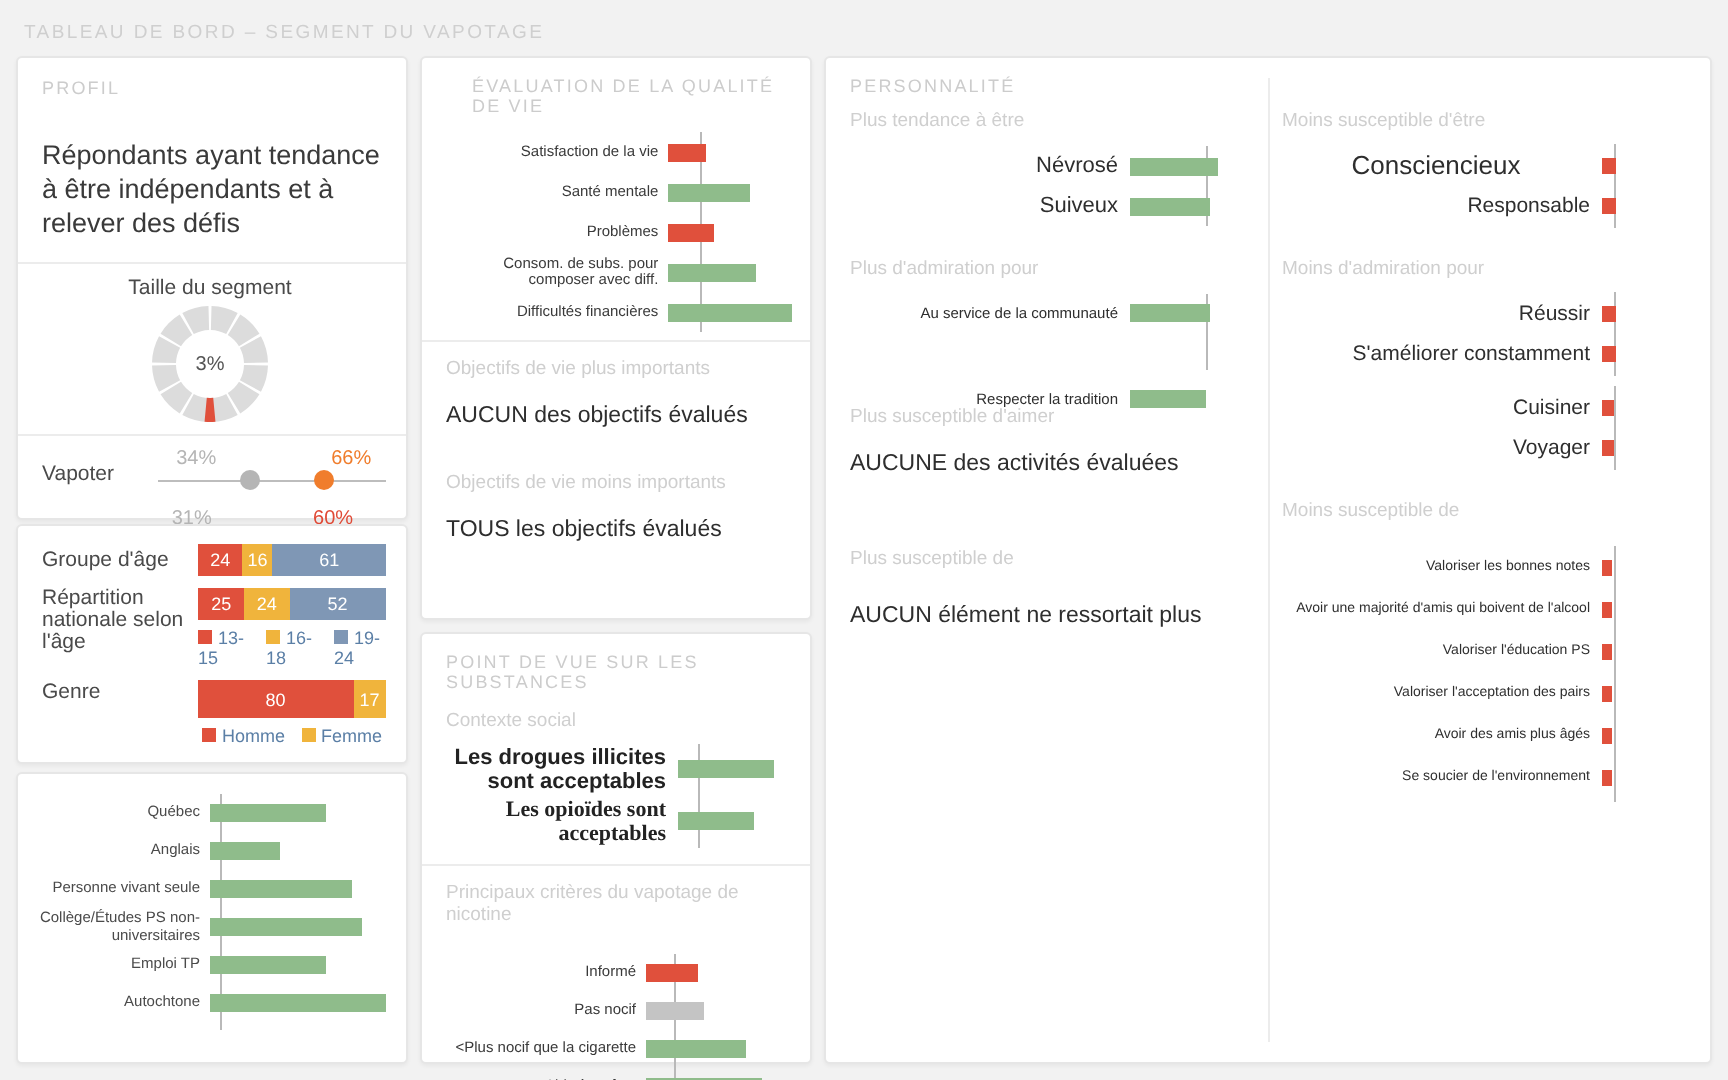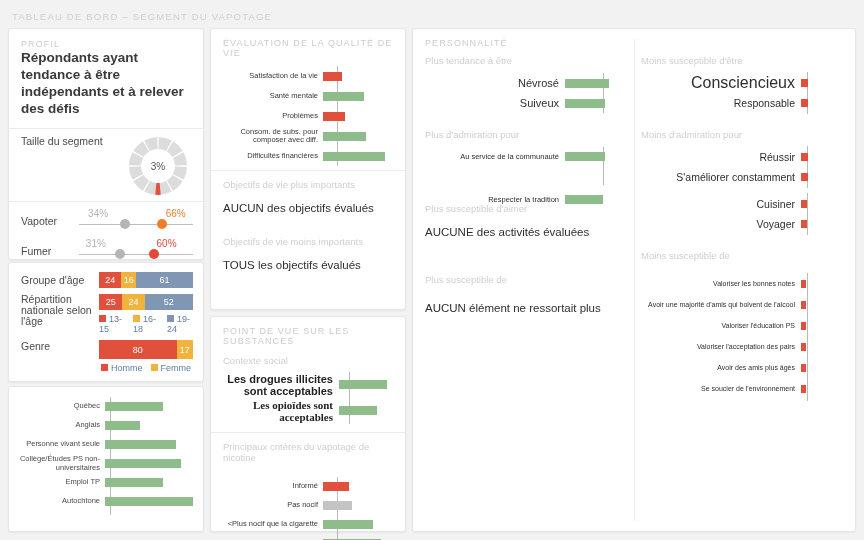--- a/index.html
+++ b/index.html
@@ -95,25 +95,25 @@
 </head>
 <body>
 
 <div class="dash">
 
   <div class="dash-title">TABLEAU DE BORD – SEGMENT DU VAPOTAGE</div>
 
   <div class="card" id="card-profil">
     <div style="padding:10px 12px 0 12px;">
       <div class="sec-head">PROFIL</div>
-      <div class="profil-title" style="margin-top:0;font-weight:bold;">Répondants ayant tendance à être indépendants et à relever des défis</div>
+      <div class="profil-title" style="margin-top:20px;">Répondants ayant tendance à être indépendants et à relever des défis</div>
     </div>
     <div class="divider" style="margin-top:11px;"></div>
 
-    <div style="display:flex;align-items:flex-start;padding:6px 14px 4px 12px;">
+    <div style="display:flex;align-items:center;padding:6px 14px 4px 12px;flex-direction:column;">
       <div class="row-label" style="flex:1;line-height:13px;">Taille du segment</div>
       <div class="donut-wrap">
         <svg width="62" height="62" viewBox="0 0 62 62">
           <g id="donut-segments">
               <path d="M 31.75913150092832 2.0099375757088396 A 29 29 0 0 1 44.83760404752864 5.514303732803004 L 39.111698924413346 16.06010908474659 A 17 17 0 0 0 31.445008121233844 14.005825475415527 Z" fill="#dcdcdc"></path>
               <path d="M 46.15245837676252 6.273435233731327 A 29 29 0 0 1 55.72656476626867 15.847541623237484 L 45.49488279401957 22.11752439982887 A 17 17 0 0 0 39.882475600171134 16.505117205980433 Z" fill="#dcdcdc"></path>
               <path d="M 56.485696267197 17.162395952471357 A 29 29 0 0 1 59.99006242429116 30.240868499071677 L 47.99417452458447 30.554991878766156 A 17 17 0 0 0 45.939890915253415 22.888301075586657 Z" fill="#dcdcdc"></path>
               <path d="M 59.99006242429116 31.759131500928323 A 29 29 0 0 1 56.485696267197 44.83760404752864 L 45.939890915253415 39.111698924413346 A 17 17 0 0 0 47.99417452458447 31.445008121233844 Z" fill="#dcdcdc"></path>
               <path d="M 55.72656476626867 46.15245837676252 A 29 29 0 0 1 46.15245837676252 55.72656476626867 L 39.882475600171134 45.49488279401957 A 17 17 0 0 0 45.49488279401957 39.882475600171134 Z" fill="#dcdcdc"></path>
               <path d="M 44.83760404752864 56.485696267197 A 29 29 0 0 1 31.75913150092832 59.99006242429116 L 31.445008121233844 47.99417452458447 A 17 17 0 0 0 39.111698924413346 45.939890915253415 Z" fill="#dcdcdc"></path>
@@ -237,21 +237,21 @@
             <div class="hb-label" style="width: 90px;">Autochtone</div>
             <div class="hb-track" style="width: 88px;">
               <div class="hb-bar" style="left: 0px; width: 88px;"></div>
             </div>
           </div>
         </div>
     </div>
   </div>
 
   <div class="card" id="card-qdv">
-    <div style="padding:9px 10px 0 12px;">
+    <div style="padding:9px 10px 0 25px;">
       <div class="sec-head">ÉVALUATION DE LA QUALITÉ DE VIE</div>
       <div style="position:relative;margin-top:8px;height:104px;">
         <div class="vline" style="left:114px;top:0;height:100px;"></div>
         <div id="qdv-rows">
             <div class="mb-row" style="height: 20px;">
               <div class="mb-label" style="width: 100px;">Satisfaction de la vie</div>
               <div class="mb-track" style="width: 62px; height: 20px;">
                 <div class="mb-bar" style="left: 0px; top: 5.5px; width: 18.6px; background: rgb(224, 80, 60);"></div>
               </div>
             </div>
@@ -400,21 +400,21 @@
       <div class="sub-head" style="margin-top:36px;">Plus susceptible de</div>
       <div class="big-stmt" style="margin-top:16px;line-height:14px;">AUCUN élément ne ressortait plus</div>
     </div>
 
     <div style="position:absolute;left:228px;top:26px;width:206px;">
       <div class="sub-head">Moins susceptible d'être</div>
       <div style="position:relative;margin-top:7px;height:40px;">
         <div class="vline" style="left:166px;top:-1px;height:42px;"></div>
         <div id="pr-trend-rows">
             <div style="display: flex; align-items: center; height: 20px;">
-              <div style="width: 160px; text-align: right; padding-right: 6px; font-size: 16px; color: rgb(46, 46, 46); line-height: 12.5px;">Consciencieux</div>
+              <div style="width: 160px; text-align: center; padding-right: 6px; font-size: 13px; color: rgb(46, 46, 46); line-height: 12.5px;">Consciencieux</div>
               <div style="position: relative; width: 24px; height: 20px;">
                 <div style="position: absolute; height: 8px; top: 6px; left: 0px; width: 7px; background: rgb(224, 80, 60);"></div>
               </div>
             </div>
             <div style="display: flex; align-items: center; height: 20px;">
               <div style="width: 160px; text-align: right; padding-right: 6px; font-size: 10.5px; color: rgb(46, 46, 46); line-height: 12.5px;">Responsable</div>
               <div style="position: relative; width: 24px; height: 20px;">
                 <div style="position: absolute; height: 8px; top: 6px; left: 0px; width: 7px; background: rgb(224, 80, 60);"></div>
               </div>
             </div>

